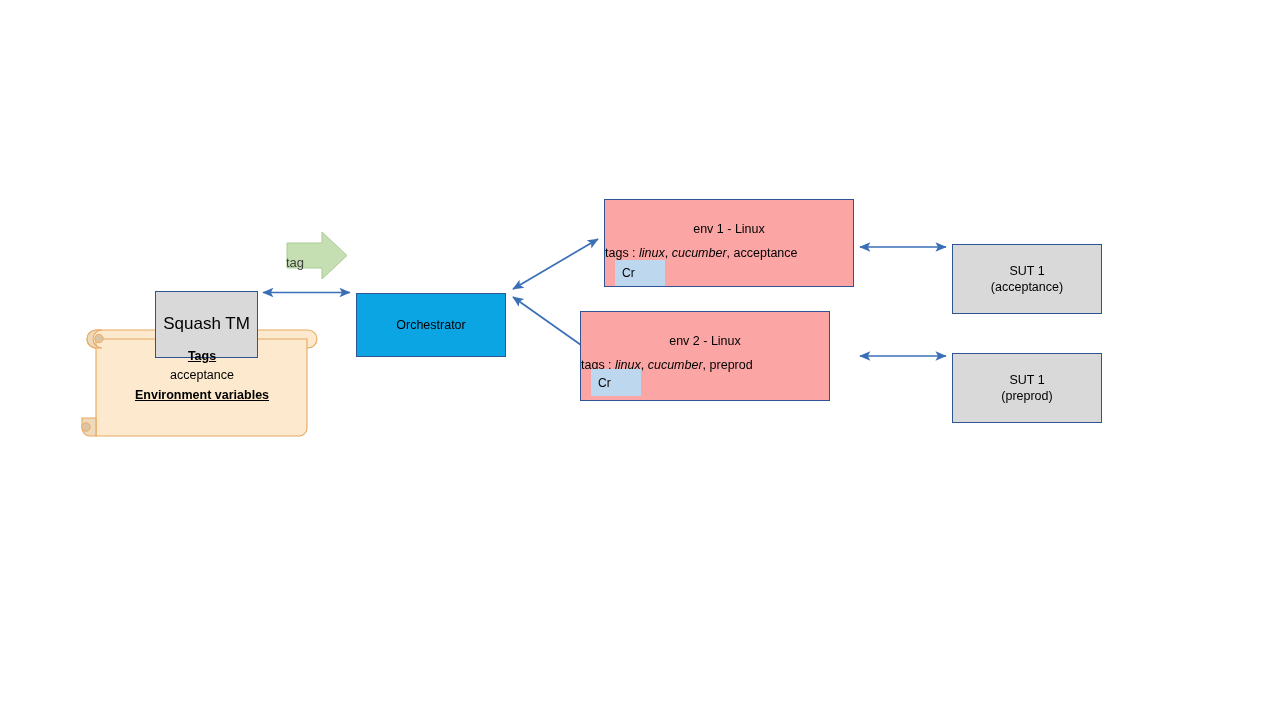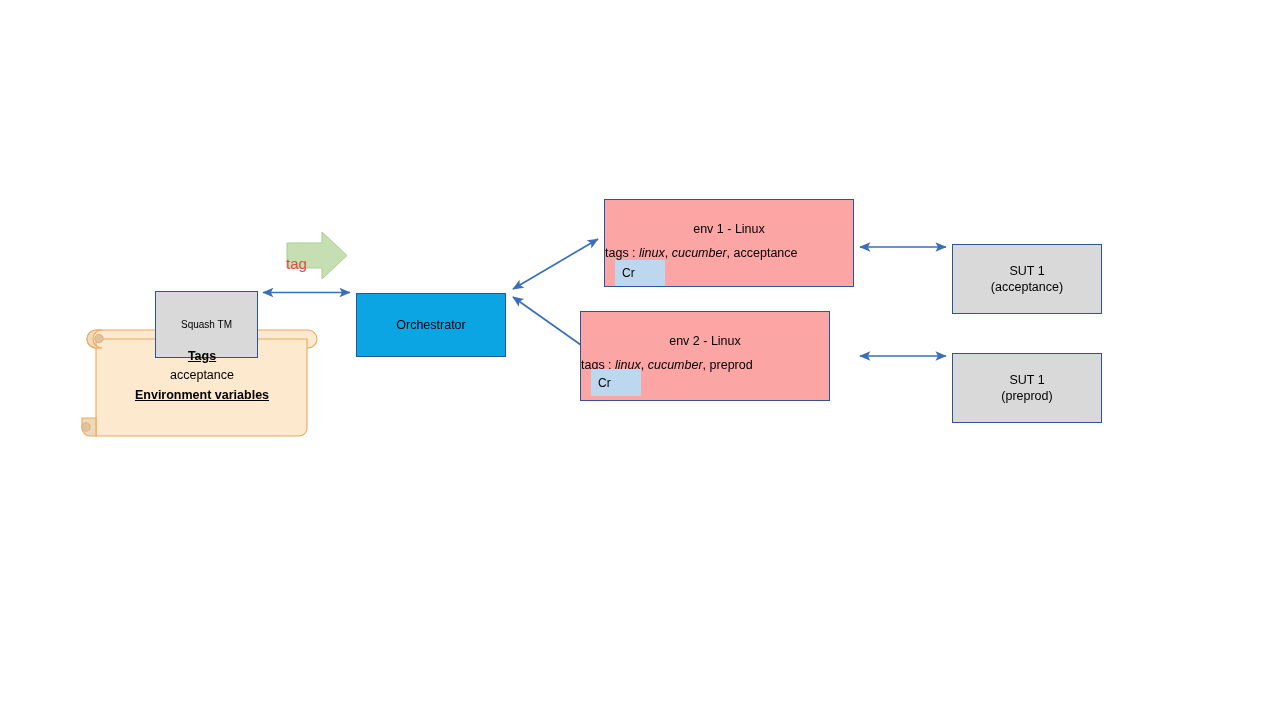--- a/index.html
+++ b/index.html
@@ -35,21 +35,21 @@
   }
 
   
   #squash-tm {
     left: 155px;
     top: 259px;
     width: 103px;
     height: 67px;
     background: #D9D9D9;
     border: 1.4px solid #2E5496;
-    font-size: 10px;
+    font-size: 17px;
   }
 
   
   #orchestrator {
     left: 356px;
     top: 261px;
     width: 150px;
     height: 64px;
     background: #0BA5E4;
     border: 1.4px solid #2E5496;
@@ -105,22 +105,22 @@
     font-size: 12.5px;
   }
   #sut-1 { left: 952px; top: 212px; }
   #sut-2 { left: 952px; top: 321px; }
 
   
   #tag-label {
     position: absolute;
     left: 286px;
     top: 255px;
-    font-size: 15px;
-    color: #ef4444;
+    font-size: 13px;
+    color: #404040;
   }
 
   
   #tags-note {
     position: absolute;
     left: 80px;
     top: 327px;
     width: 242px;
     height: 82px;
   }

